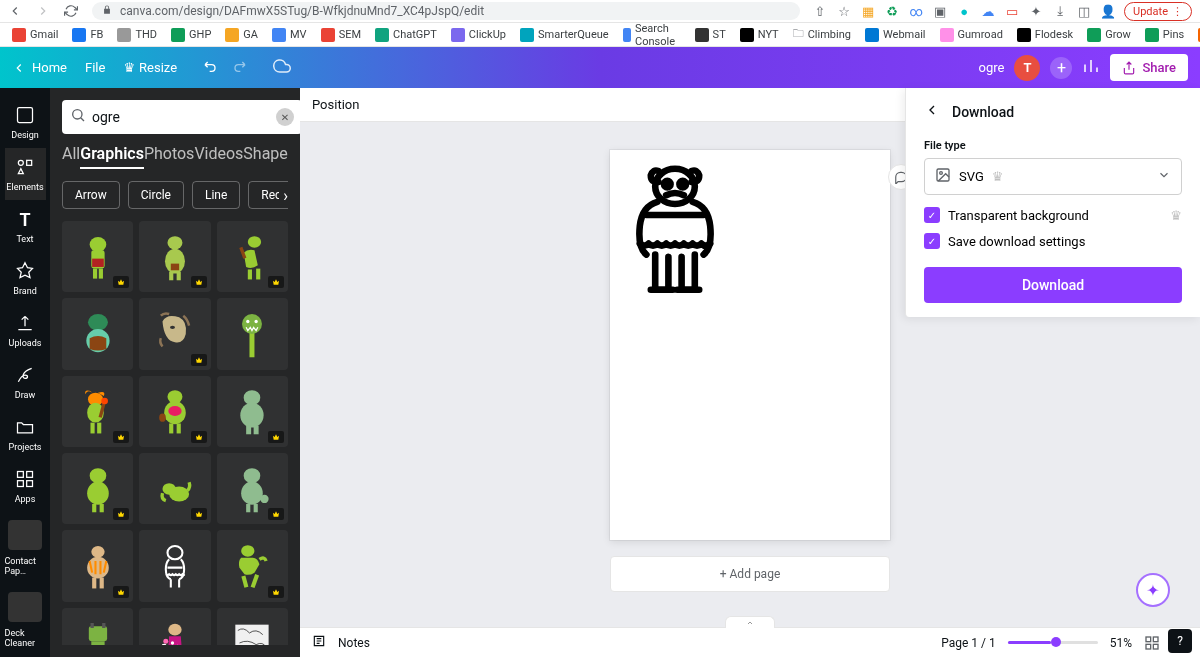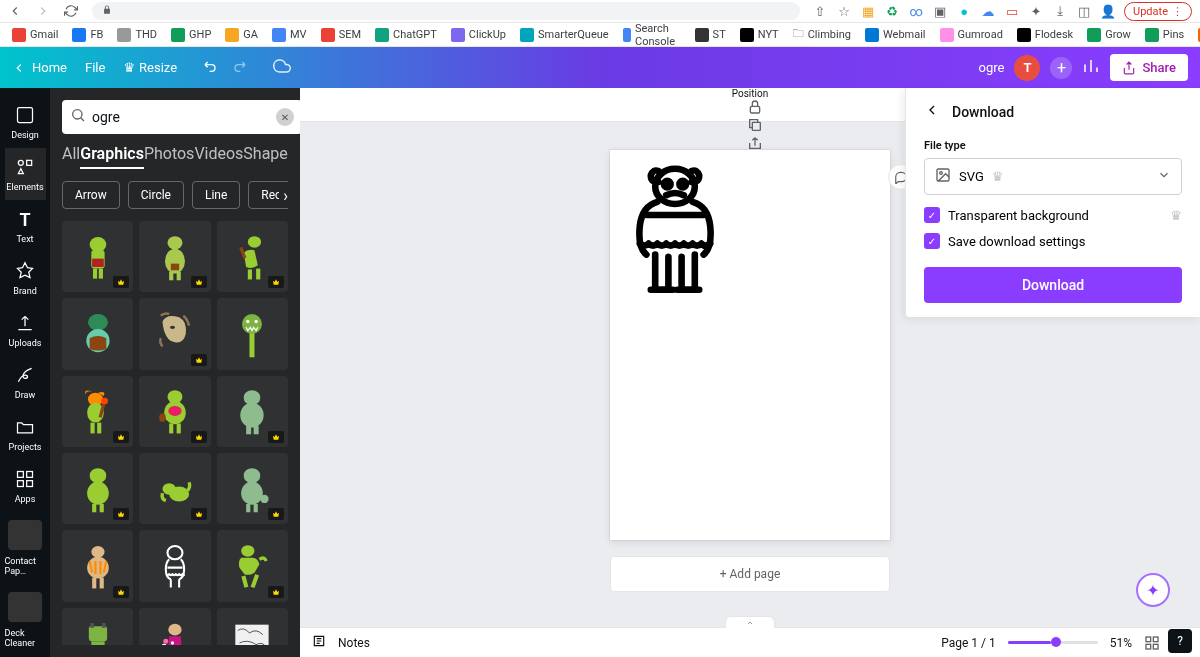--- a/index.html
+++ b/index.html
@@ -60,21 +60,21 @@
 .chip { border: 1px solid rgba(255,255,255,0.3); padding: 6px 12px; border-radius: 4px; font-size: 12px; white-space: nowrap; cursor: pointer; }
 .chips-next { position: absolute; right: 0; top: 50%; transform: translateY(-50%); background: #252627; padding-left: 4px; color:#fff;}
 .grid { display: grid; grid-template-columns: repeat(3, 1fr); gap: 6px; overflow-y: auto; flex: 1; }
 .gcell { background: rgba(255,255,255,0.05); border-radius: 4px; aspect-ratio: 1; display: flex; align-items: center; justify-content: center; position: relative; cursor: pointer; }
 .ogre-svg { width: 70%; height: 70%; }
 .pro-badge { position: absolute; bottom: 4px; right: 4px; width: 16px; height: 12px; background: rgba(0,0,0,0.5); border-radius: 2px; display: flex; align-items: center; justify-content: center; }
 .panel-handle { position: absolute; right: -10px; top: 50%; transform: translateY(-50%); width: 10px; height: 60px; background: #252627; border-radius: 0 6px 6px 0; display: flex; align-items: center; justify-content: center; }
 
 
 .canvas-area { flex: 1; background: #ebecf0; display: flex; flex-direction: column; position: relative; }
-.canvas-toolbar { height: 34px; background: #fff; border-bottom: 1px solid #e5e5e5; display: flex; align-items: center; padding: 0 12px; font-size: 10px; color: #0d1216; flex-direction: column; }
+.canvas-toolbar { height: 34px; background: #fff; border-bottom: 1px solid #e5e5e5; display: flex; align-items: center; padding: 0 12px; font-size: 13px; color: #0d1216; }
 .canvas-toolbar .spacer { flex: 1; }
 .ctb-icon { width: 18px; height: 18px; color: #5f6368; margin-left: 12px; }
 .canvas-viewport { flex: 1; display: flex; align-items: flex-start; justify-content: center; padding-top: 28px; position: relative; }
 .canvas-page { width: 280px; height: 390px; background: #fff; box-shadow: 0 0 0 1px rgba(0,0,0,0.05), 0 2px 8px rgba(0,0,0,0.1); position: relative; }
 .ogre-on-canvas { position: absolute; top: 10px; left: 10px; width: 110px; }
 .comment-btn { position: absolute; top: 14px; right: -24px; width: 26px; height: 26px; border-radius: 50%; background: #fff; border: 1px solid #e5e5e5; display: flex; align-items: center; justify-content: center; }
 .add-page { width: 280px; margin: 16px auto 0; background: #fff; border: 1px solid #e5e5e5; padding: 10px; text-align: center; font-size: 12px; color: #5f6368; border-radius: 4px; cursor: pointer; }
 .zoom-pill { position: absolute; bottom: 50px; right: 30px; width: 34px; height: 34px; border-radius: 50%; border: 2px solid #a570ff; display: flex; align-items: center; justify-content: center; background: #fff; }
 
 
@@ -113,20 +113,21 @@
       </svg>
     </span>
   <span class="reload"><svg width="14" height="14" viewBox="0 0 24 24" fill="none" stroke="currentColor" stroke-width="2">
         <path d="M23 4v6h-6M1 20v-6h6"></path>
         <path d="M3.51 9a9 9 0 0114.85-3.36L23 10M1 14l4.64 4.36A9 9 0 0020.49 15"></path>
       </svg></span>
   <div class="url-bar">
     <span class="lock"><svg width="10" height="10" viewBox="0 0 24 24" fill="currentColor">
           <path d="M12 1a5 5 0 00-5 5v3H5v12h14V9h-2V6a5 5 0 00-5-5zm-3 5a3 3 0 016 0v3H9V6z"></path>
         </svg></span>
+    <span class="url-text">canva.com/design/DAFmwX5STug/B-WfkjdnuMnd7_XC4pJspQ/edit</span>
   </div>
   <div class="chrome-icons">
     <span class="chrome-icon">⇧</span>
     <span class="chrome-icon">☆</span>
     <span class="chrome-icon" style="color:#f5a623">▦</span>
     <span class="chrome-icon" style="color:#0f9d58">♻</span>
     <span class="chrome-icon" style="color:#4285f4">∞</span>
     <span class="chrome-icon">▣</span>
     <span class="chrome-icon" style="color:#00c4cc">●</span>
     <span class="chrome-icon" style="color:#4285f4">☁</span>

